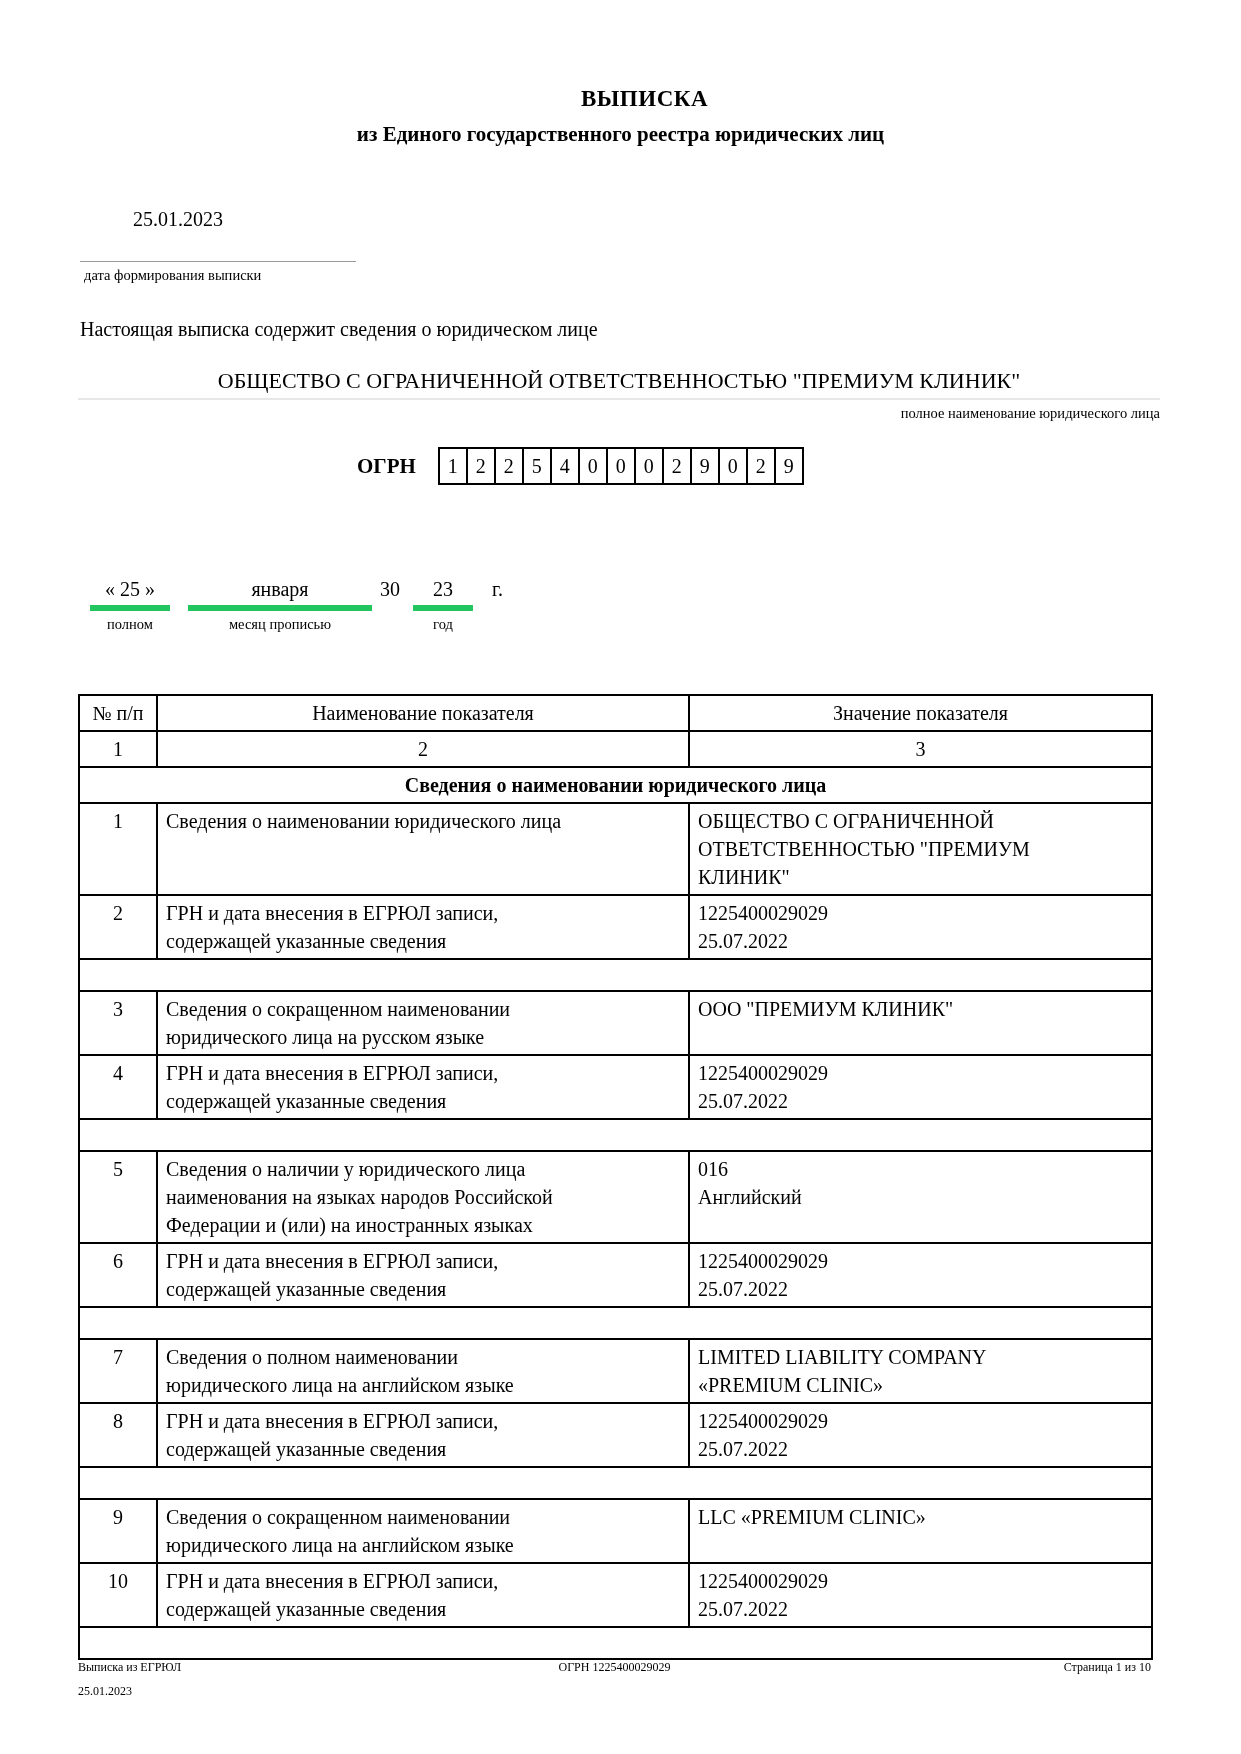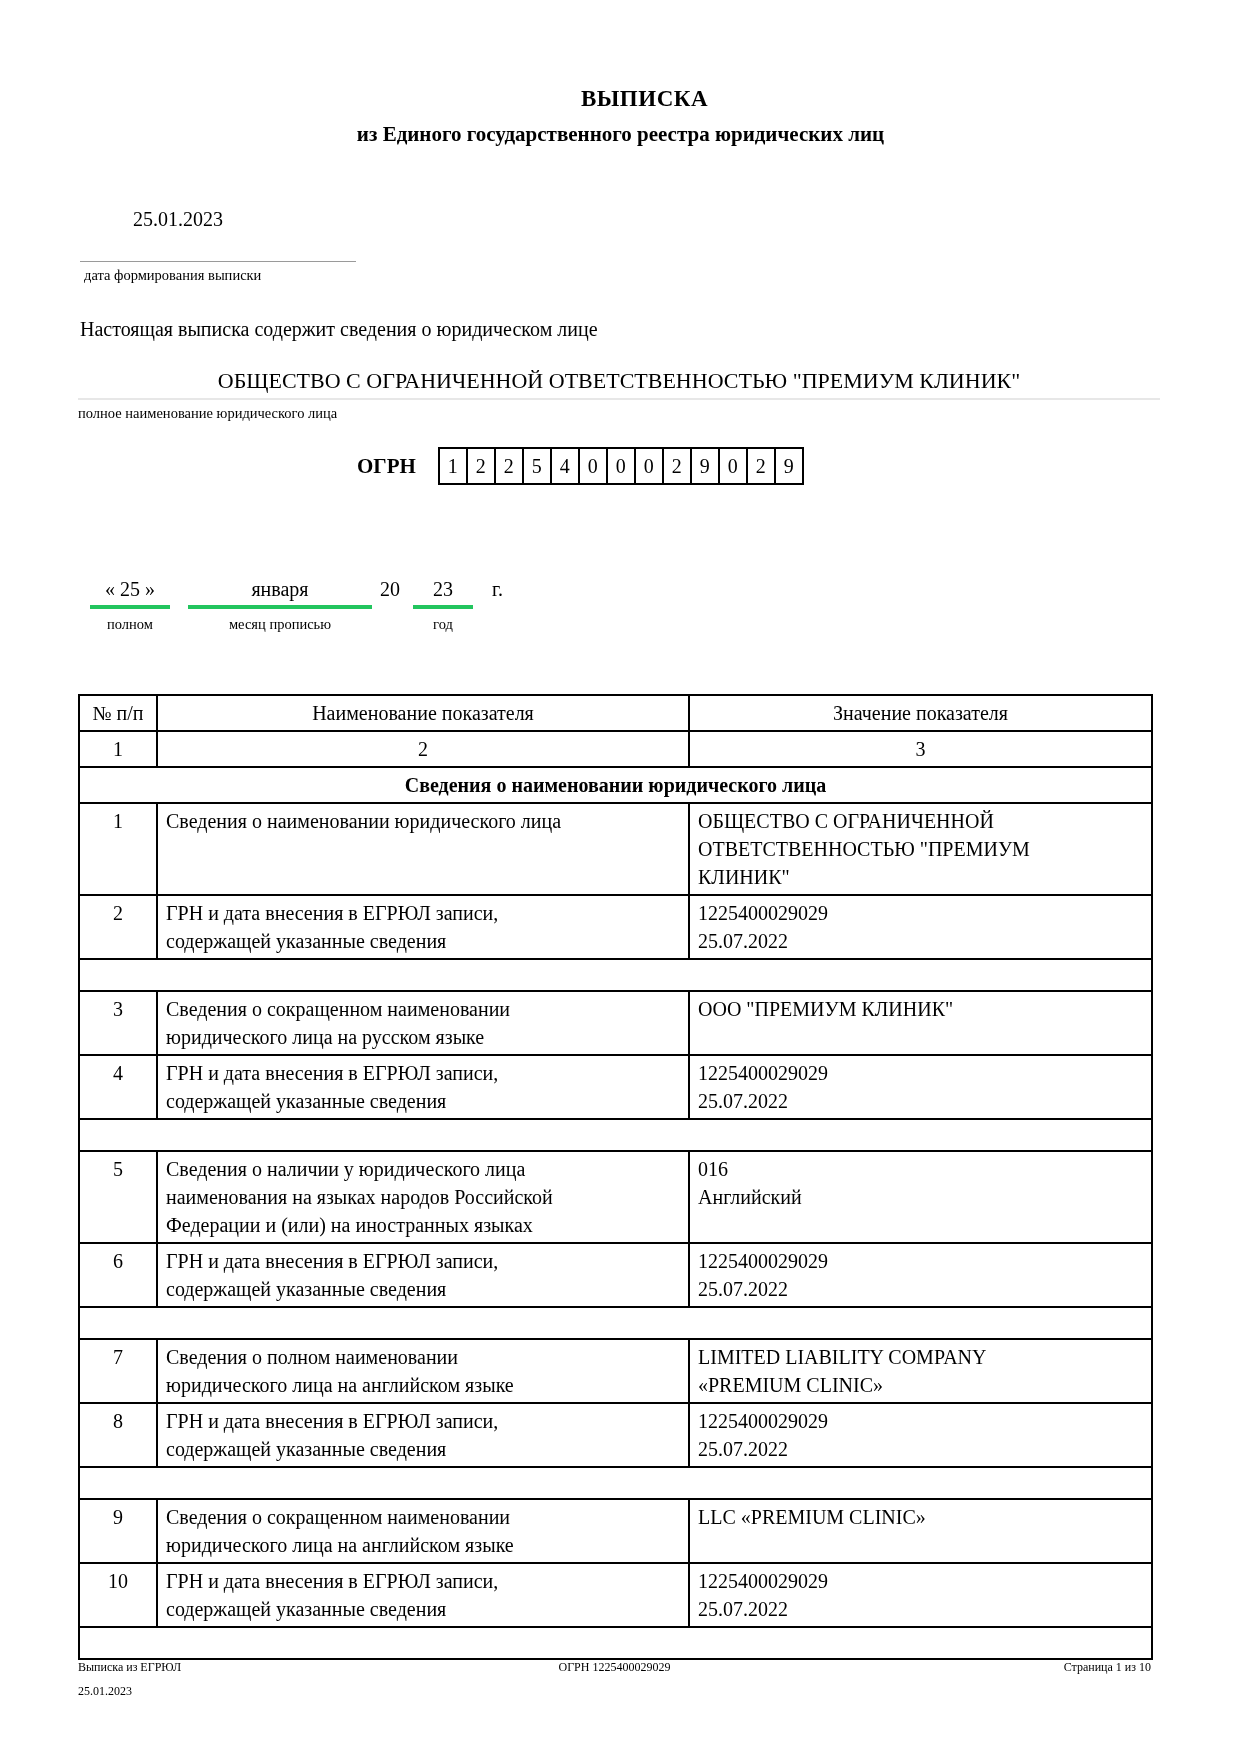--- a/index.html
+++ b/index.html
@@ -17,37 +17,37 @@
   .title-sub  { font-size:21px; margin-top:10px; }
 
   .formation-date  { position:absolute; top:208px; left:133px; font-size:20px; }
   .formation-line  { position:absolute; top:261px; left:80px; width:276px; border-top:1px solid #9a9a9a; }
   .formation-label { position:absolute; top:267px; left:84px; font-size:14.5px; }
 
   .intro { position:absolute; top:318px; left:80px; font-size:20px; }
 
   .company-name  { position:absolute; top:368px; left:78px; width:1082px; text-align:center; font-size:22px; white-space:nowrap; }
   .company-line  { position:absolute; top:398px; left:78px; width:1082px; border-top:2px solid #e7e7e7; }
-  .company-label { position:absolute; top:405px; left:78px; width:1082px; text-align:left; font-size:14.5px; }
+  .company-label { position:absolute; top:405px; left:78px; width:1082px; text-align:right; font-size:14.5px; }
 
   .ogrn-row   { position:absolute; top:447px; left:357px; display:flex; align-items:center; }
   .ogrn-label { font-weight:bold; font-size:21px; margin-right:22px; }
   .ogrn-boxes { display:flex; }
   .ogrn-box {
     width:30px; height:38px;
     border:2px solid #000; margin-left:-2px;
     display:flex; align-items:center; justify-content:center;
     font-size:20px;
   }
   .ogrn-box:first-child { margin-left:0; }
 
   .included { position:absolute; top:522px; left:80px; font-size:20px; }
 
   .asof { position:absolute; top:578px; left:0; width:100%; height:64px; font-size:20px; }
-  .asof-seg   { position:absolute; text-align:center; border-bottom:4px solid #22c55e; padding-bottom:4px; }
+  .asof-seg   { position:absolute; text-align:center; border-bottom:6px solid #22c55e; padding-bottom:4px; }
   .asof-day   { left:90px;  width:80px; }
   .asof-month { left:188px; width:184px; }
   .asof-year  { left:413px; width:60px; }
   .asof-century { position:absolute; left:380px; top:0; }
   .asof-suffix  { position:absolute; left:492px; top:0; }
   .asof-label { position:absolute; top:38px; text-align:center; font-size:14.5px; }
   .asof-label-day   { left:90px;  width:80px; }
   .asof-label-month { left:188px; width:184px; }
   .asof-label-year  { left:413px; width:60px; }
 
@@ -114,21 +114,21 @@
         <div class="ogrn-box">0</div>
         <div class="ogrn-box">2</div>
         <div class="ogrn-box">9</div>
       </div>
   </div>
 
 
   <div class="asof">
     <div class="asof-seg asof-day">« 25 »</div>
     <div class="asof-seg asof-month">января</div>
-    <div class="asof-century">20</div>
+    <div class="asof-century">30</div>
     <div class="asof-seg asof-year">23</div>
     <div class="asof-suffix">г.</div>
     <div class="asof-label asof-label-day">полном</div>
     <div class="asof-label asof-label-month">месяц прописью</div>
     <div class="asof-label asof-label-year">год</div>
   </div>
 
   <table class="registry-table">
     <colgroup>
         <col style="width:78px">

